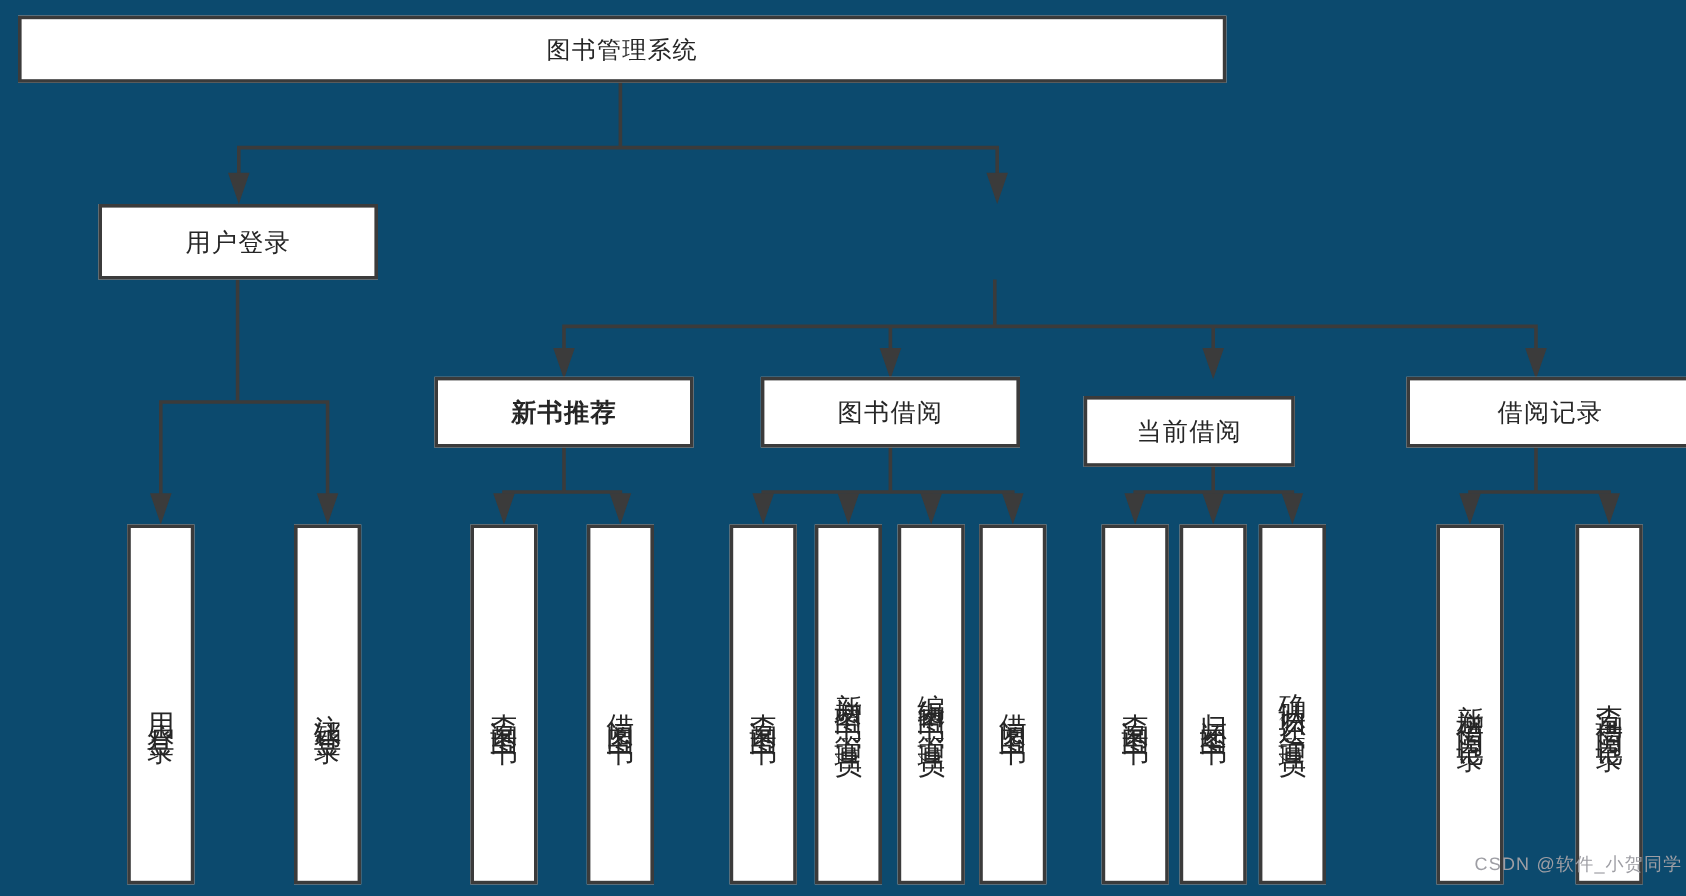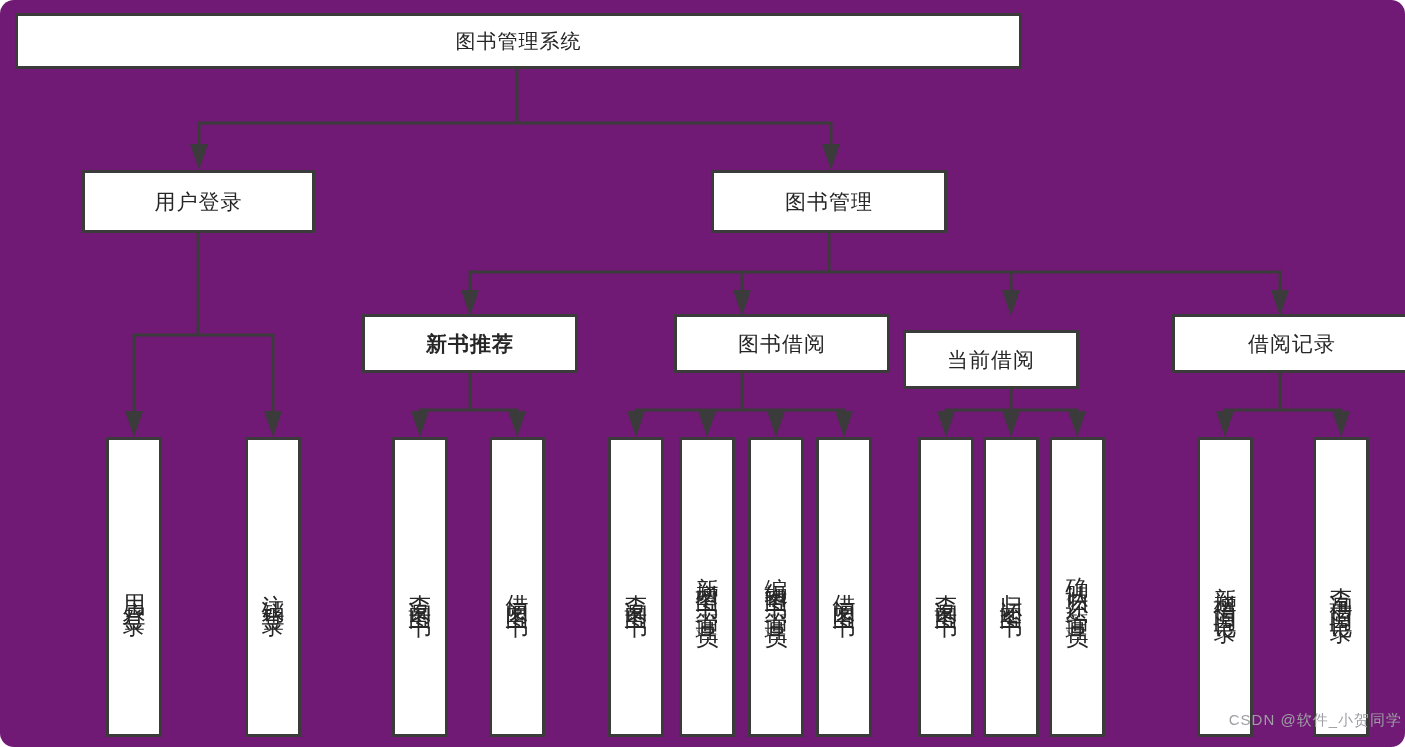--- a/index.html
+++ b/index.html
@@ -5,23 +5,22 @@
   html, body {
     margin: 0;
     padding: 0;
     background: #ffffff;
     font-family: "Liberation Sans", "DejaVu Sans", sans-serif;
   }
   #canvas {
     position: relative;
     width: 1405px;
     height: 747px;
-    background: #701a75;
+    background: #0c4a6e;
     overflow: hidden;
-    border-radius: 14px;
   }
   #connectors {
     position: absolute;
     left: 0; top: 0;
     width: 1405px;
     height: 747px;
   }
   .box {
     position: absolute;
     box-sizing: border-box;
@@ -95,24 +94,23 @@
       <polygon points="1011,437 1002,411 1020,411"></polygon>
       <polygon points="1077,437 1068,411 1086,411"></polygon>
       <polygon points="1225,437 1216,411 1234,411"></polygon>
       <polygon points="1341,437 1332,411 1350,411"></polygon>
     </g>
   </svg>
 
   <div class="box h-box root-box" style="left:15px; top:13px; width:1007px; height:56px;">图书管理系统</div>
 
   <div class="box h-box" style="left:82px; top:170px; width:233px; height:63px;">用户登录</div>
-  <div class="box h-box" style="left:711px; top:170px; width:236px; height:63px;">图书管理</div>
 
   <div class="box h-box" style="left:362px; top:314px; width:216px; height:59px;font-weight:bold;">新书推荐</div>
-  <div class="box h-box" style="left:634px; top:314px; width:216px; height:59px;margin-left:40px;">图书借阅</div>
+  <div class="box h-box" style="left:634px; top:314px; width:216px; height:59px;">图书借阅</div>
   <div class="box h-box" style="left:903px; top:314px; width:176px; height:59px;margin-top:16px;">当前借阅</div>
   <div class="box h-box" style="left:1172px; top:314px; width:240px; height:59px;">借阅记录</div>
 
   <div class="box v-box" style="left:106px; top:437px; width:56px; height:300px;">用户登录</div>
   <div class="box v-box" style="left:245px; top:437px; width:56px; height:300px;">注销登录</div>
 
   <div class="box v-box" style="left:392px; top:437px; width:56px; height:300px;">查询图书</div>
   <div class="box v-box" style="left:489px; top:437px; width:56px; height:300px;">借阅图书</div>
 
   <div class="box v-box" style="left:608px; top:437px; width:56px; height:300px;">查询图书</div>

